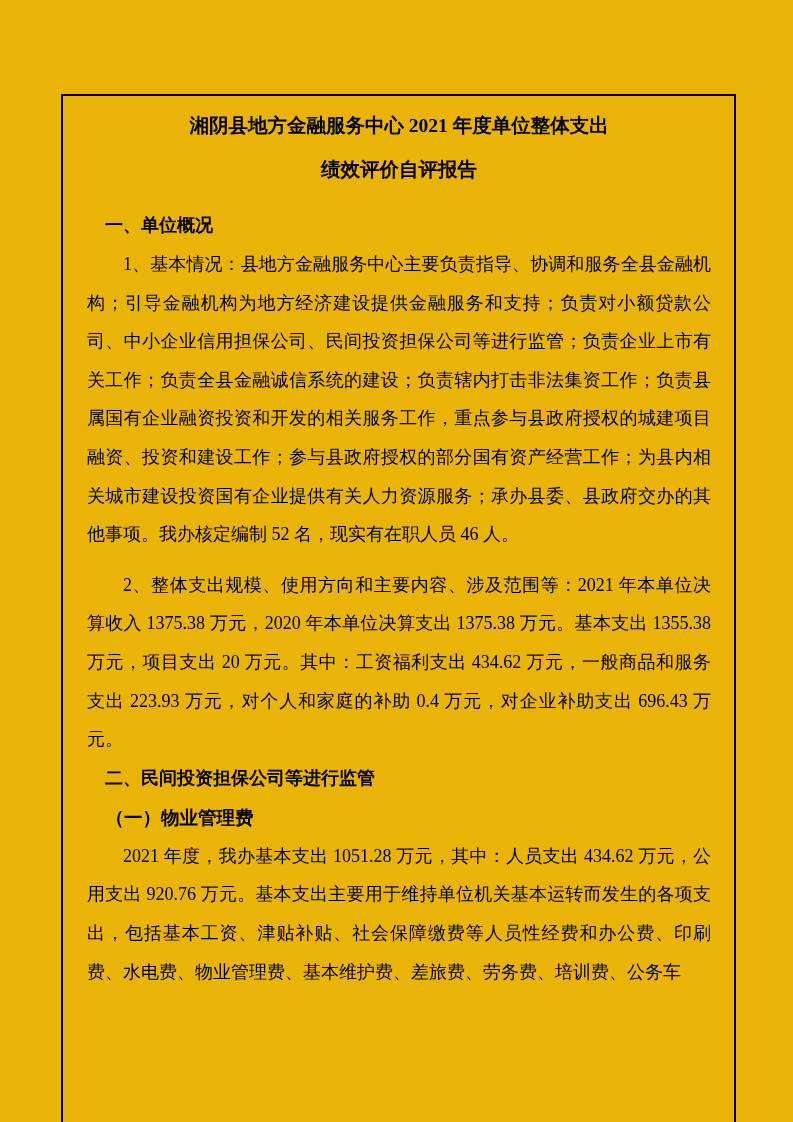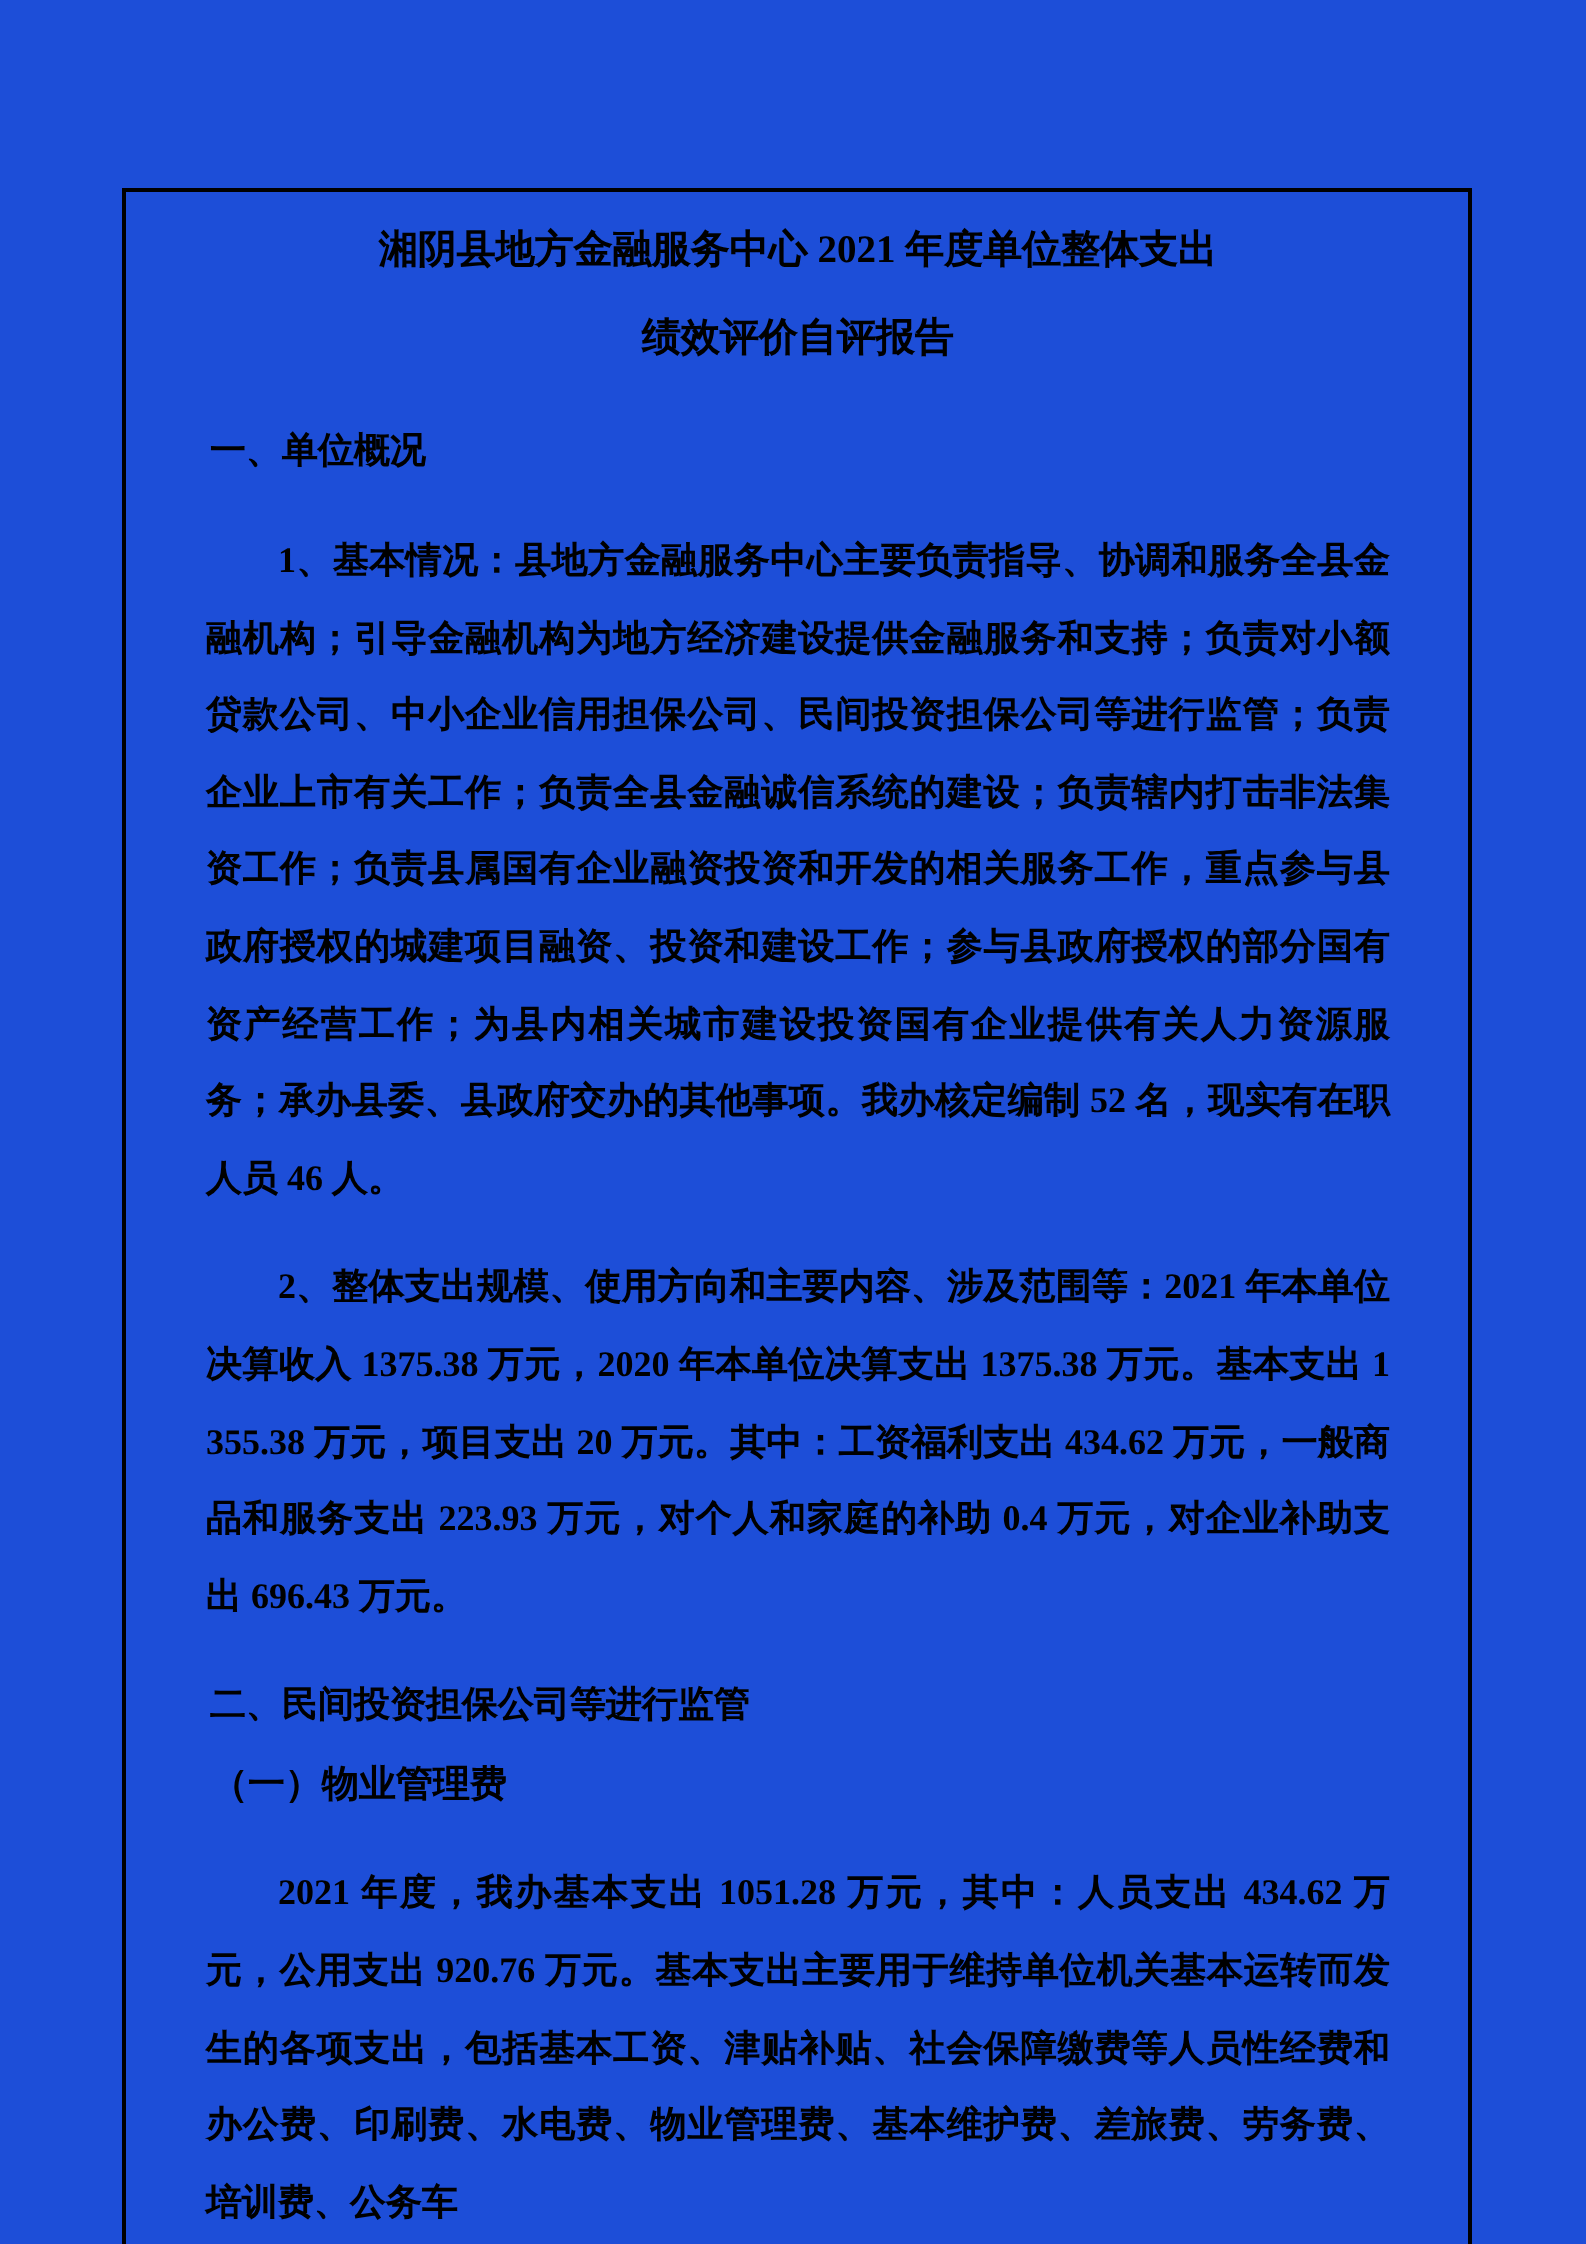--- a/index.html
+++ b/index.html
@@ -6,21 +6,21 @@
   body {
     width:793px; height:1122px;
     background:#ffffff;
     color:#000000;
     font-family:"Liberation Serif","DejaVu Serif",serif;
     overflow:hidden;
   }
   .page {
     position:relative;
     width:793px; height:1122px;
-    background:#1d4ed8;
+    background:#eab308;
     overflow:hidden;
   }
   .doc-frame {
     position:absolute;
     left:61px; top:94px;
     width:675px; height:1100px; 
     border:2px solid #000000;
     box-sizing:border-box;
     padding:8px 23px 0 24px;
   }
@@ -42,27 +42,26 @@
   }
   .subheading {
     margin:0;
     font-size:18.5px;
     font-weight:bold;
     line-height:39px;
     text-indent:1em;
     font-family:"Liberation Sans","DejaVu Sans",sans-serif;
   }
   .para {
-    margin:16px;
+    margin:0;
     font-size:18px;
     line-height:38.6px;
     text-align:justify;
     text-indent:2em;
     word-break:break-all;
-    font-weight:bold;
   }
   .para-gap { margin-top:12px; }
 </style>
 </head>
 <body>
 
 <div class="page">
   <div class="doc-frame">
 
     <div class="doc-title">

